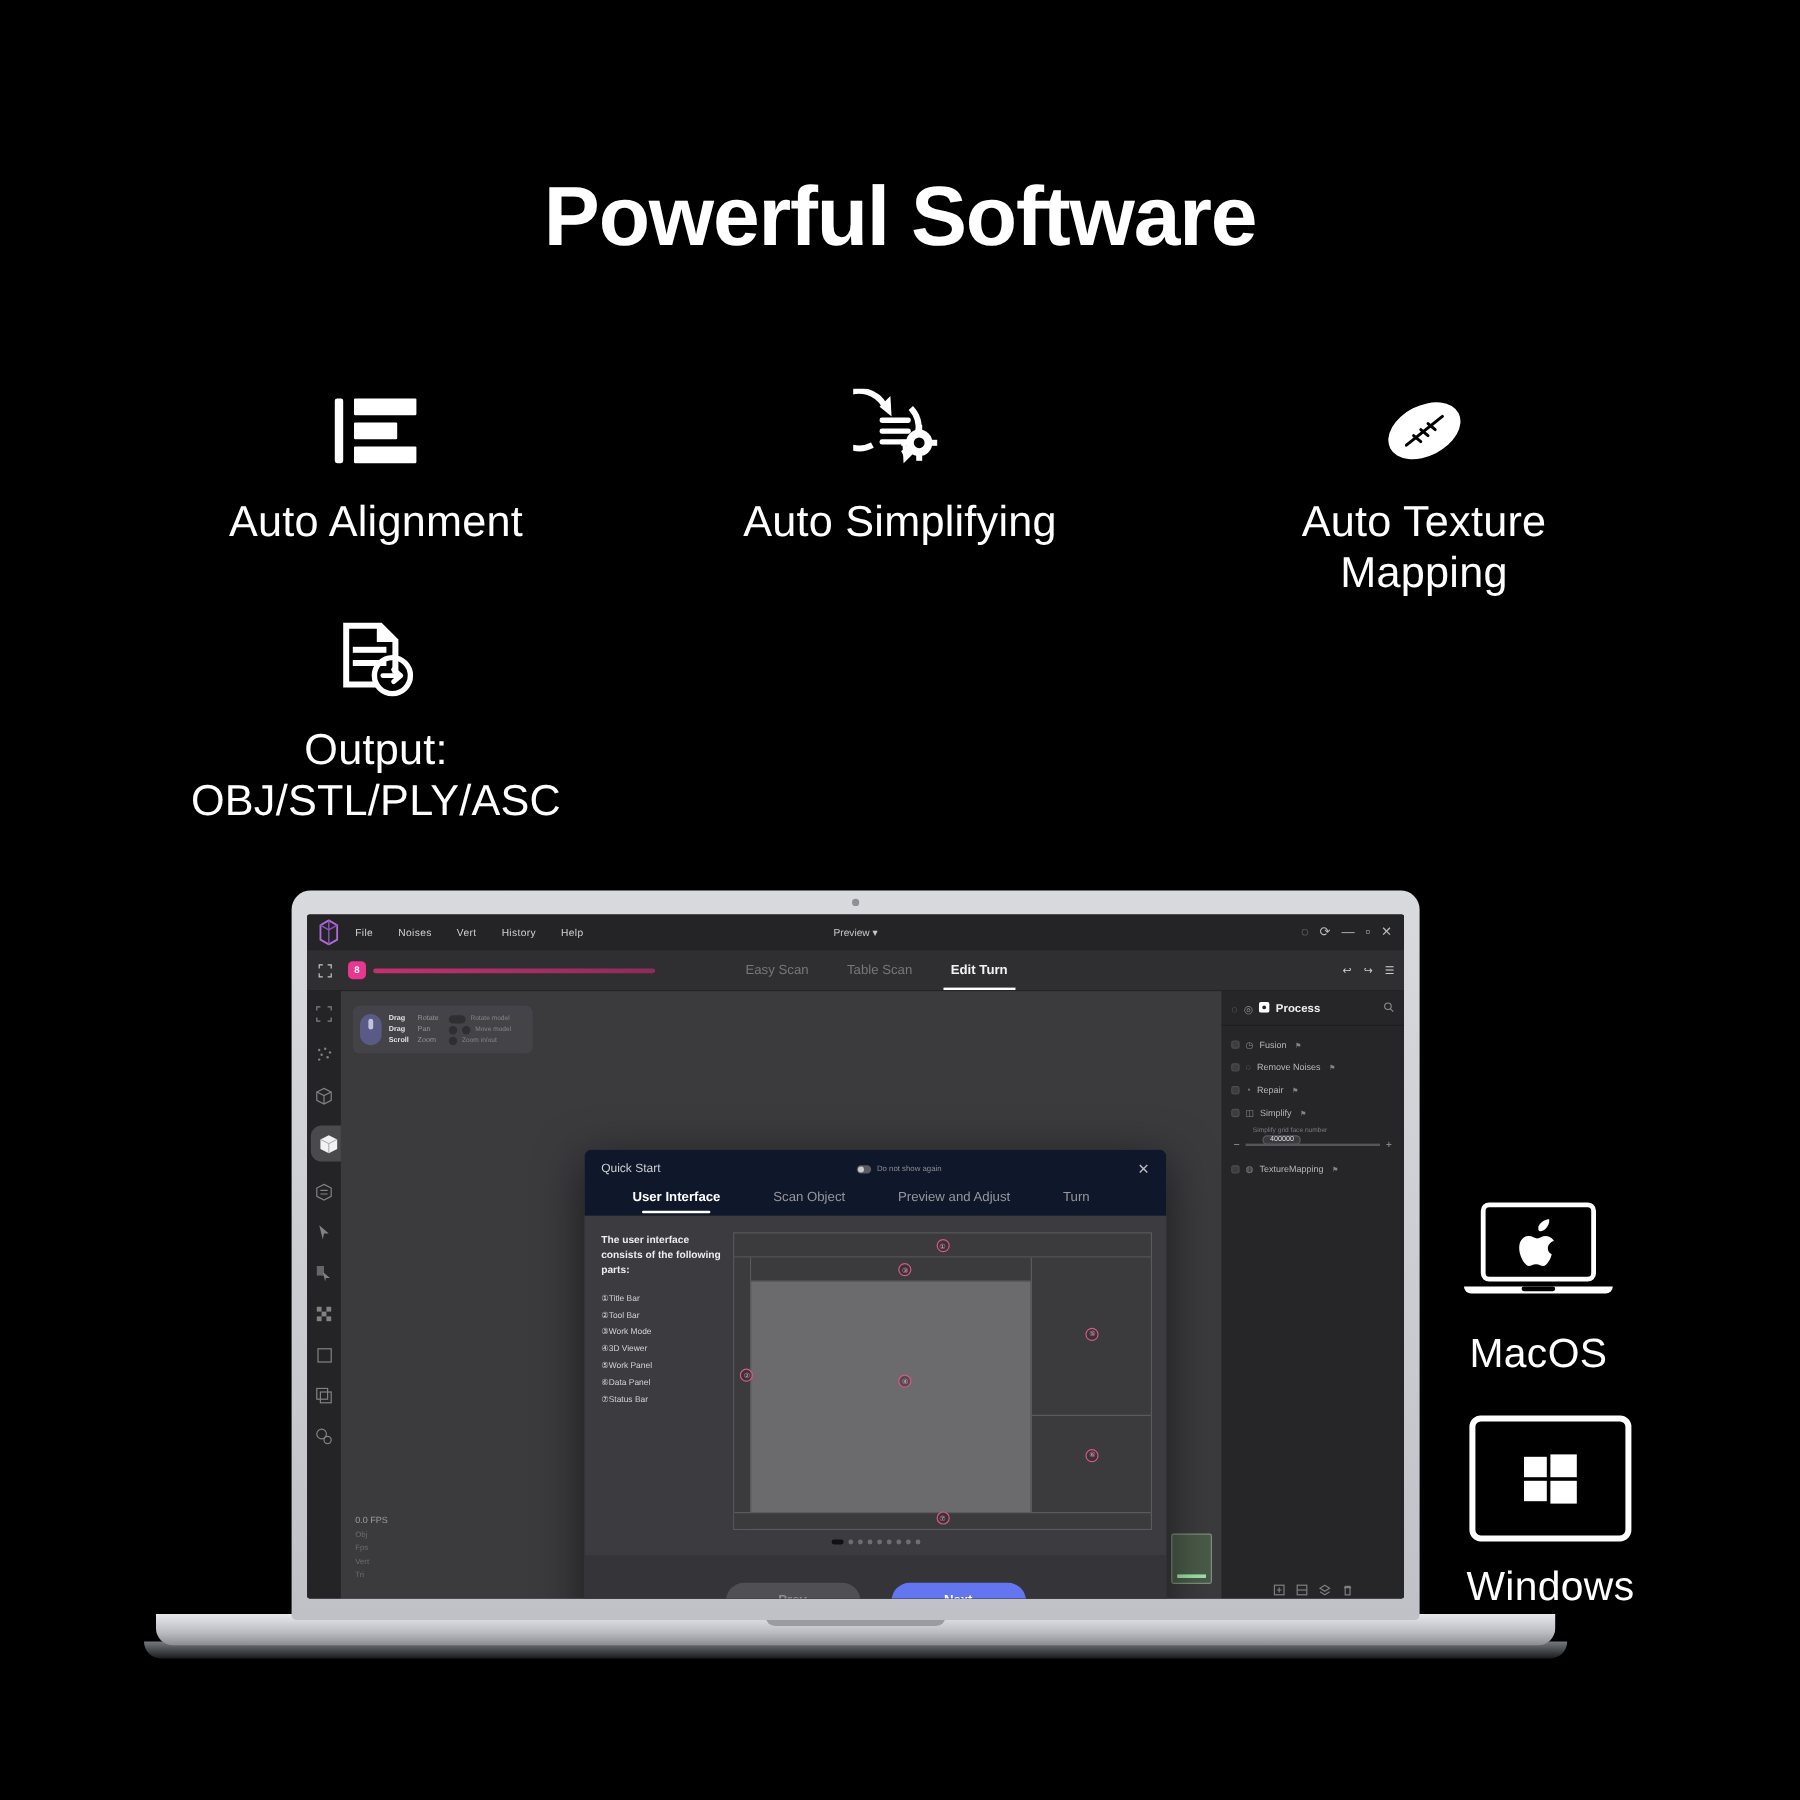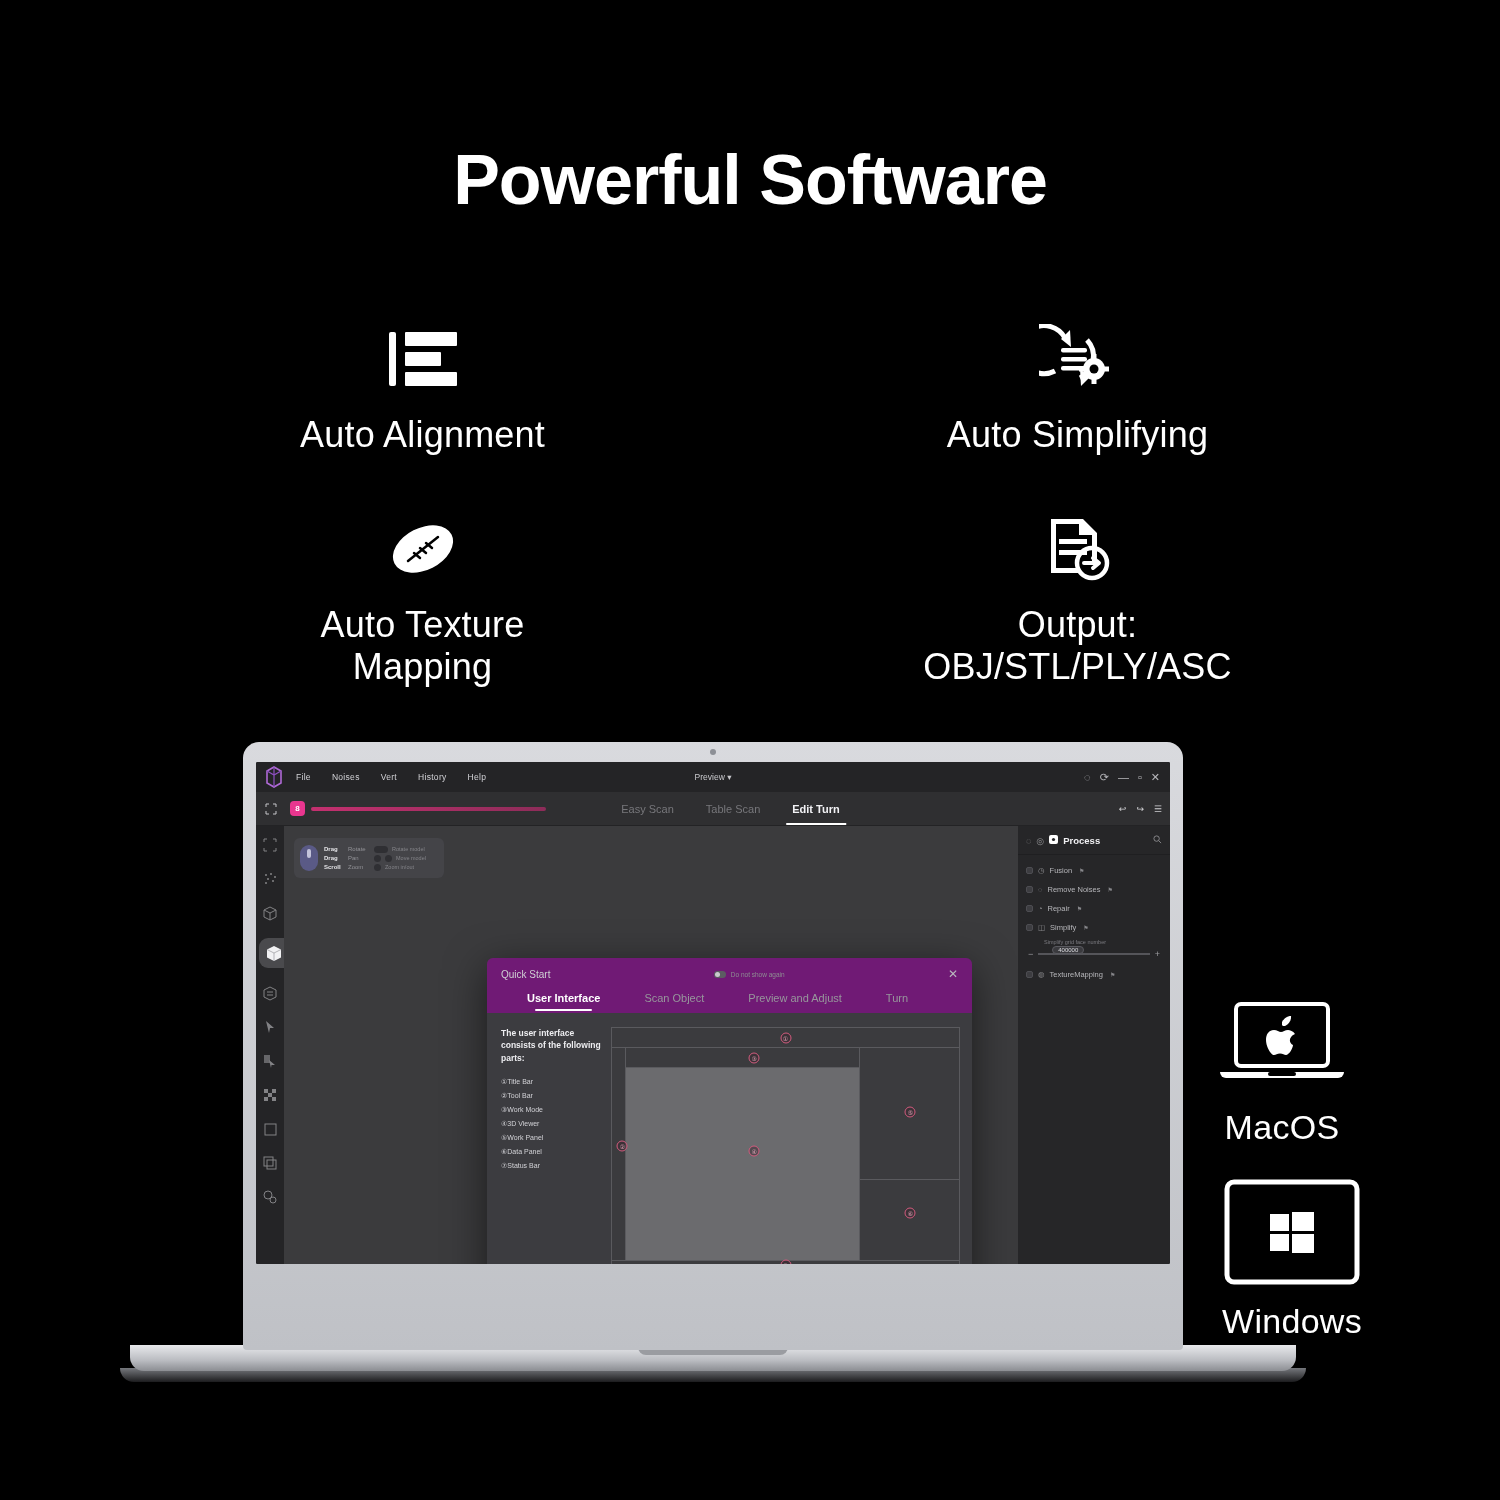--- a/index.html
+++ b/index.html
@@ -13,21 +13,21 @@
   
   .headline{
     position:absolute; top:140px; left:0; width:1500px;
     text-align:center; font-size:70px; font-weight:700;
     letter-spacing:-1px; color:#fff;
   }
 
   
   .features{
     position:absolute; top:320px; left:95px; width:1310px;
-    display:grid; grid-template-columns:repeat(2,1fr);
+    display:grid; grid-template-columns:repeat(3,1fr);
     grid-template-rows:190px 200px;
   }
   .feature{ display:flex; flex-direction:column; align-items:center; }
   .feature .ficon{ height:78px; display:flex; align-items:center; justify-content:center; }
   .feature .flabel{
     margin-top:16px; font-size:36px; font-weight:400; line-height:1.18;
     text-align:center; color:#fff; letter-spacing:.2px;
   }
 
   
@@ -35,21 +35,21 @@
   .lid{
     position:absolute; left:0; top:0; width:940px; height:608px;
     background:linear-gradient(180deg,#d9dade 0%, #bfc1c6 100%);
     border-radius:16px 16px 4px 4px; padding:14px 13px 18px 13px;
   }
   .lid:before{
     content:""; position:absolute; left:50%; top:7px; transform:translateX(-50%);
     width:6px; height:6px; border-radius:50%; background:#8d9096;
   }
   .screen{
-    position:absolute; left:13px; top:20px; width:914px; height:502px;
+    position:absolute; left:13px; top:20px; width:914px; height:570px;
     background:#1d1d1f; overflow:hidden; border-radius:2px;
   }
   .base{
     position:absolute; left:-113px; top:603px; width:1166px; height:26px;
     background:linear-gradient(180deg,#e8e9ec 0%,#b9bbc0 60%,#8b8d92 100%);
     border-radius:0 0 14px 14px;
   }
   .base:after{
     content:""; position:absolute; left:50%; top:0; transform:translateX(-50%);
     width:150px; height:10px; background:#9a9ca1; border-radius:0 0 8px 8px;
@@ -154,21 +154,21 @@
   }
   .sl-pm{ font-size:9px; color:#9c9ca0; }
   .rp-bottom{ position:absolute; bottom:10px; left:0; right:0; display:flex; justify-content:center; gap:9px; opacity:.6; }
 
   
   .modal{
     position:absolute; left:203px; top:132px; width:485px; height:414px;
     background:#3c3c40; border-radius:6px; overflow:hidden;
     box-shadow:0 10px 40px rgba(0,0,0,.55);
   }
-  .modal-top{ background:#701a75; padding:10px 14px 0 14px; position:relative; }
+  .modal-top{ background:#0f172a; padding:10px 14px 0 14px; position:relative; }
   .m-row1{ display:flex; align-items:center; }
   .m-title{ font-size:10px; color:#cfcfd3; font-weight:400; }
   .m-toggle{ margin:0 auto; display:flex; align-items:center; gap:5px; }
   .tg{ width:12px; height:7px; border-radius:4px; background:#5c5c62; position:relative; }
   .tg:after{ content:""; position:absolute; left:1px; top:1px; width:5px; height:5px; border-radius:50%; background:#c9c9cd;}
   .m-toggle span{ font-size:6.5px; color:#8e8e93; }
   .m-close{ font-size:12px; color:#b9b9be; line-height:1; }
   .m-tabs{ display:flex; gap:44px; padding:12px 0 0 26px; }
   .m-tab{ font-size:11px; color:#97979c; padding-bottom:9px; position:relative; white-space:nowrap; }
   .m-tab.active{ color:#fff; font-weight:700; }

